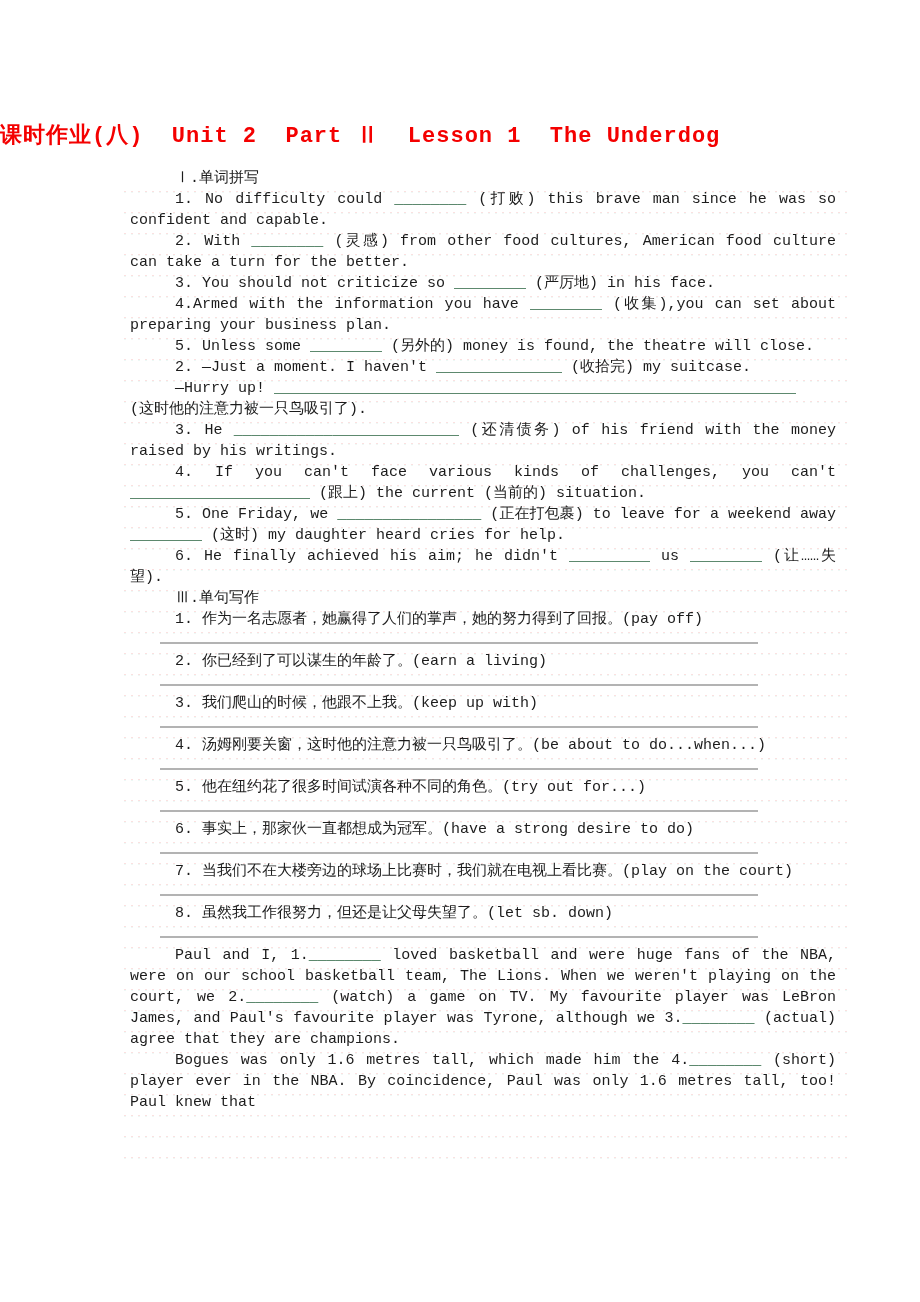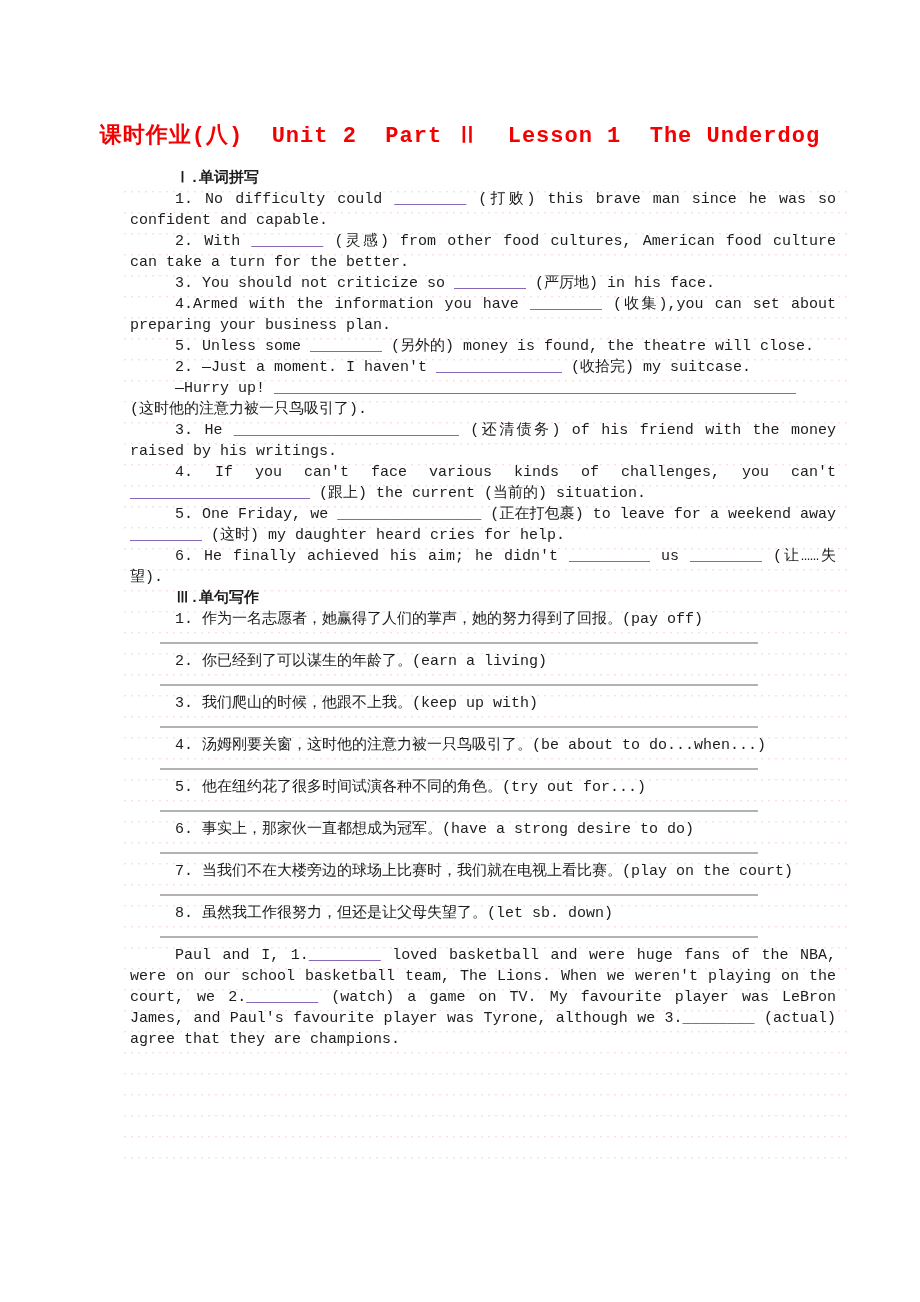--- a/index.html
+++ b/index.html
@@ -13,31 +13,31 @@
     pointer-events:none;opacity:.55;
     background:
       repeating-linear-gradient(to bottom, transparent 0 19px, rgba(242,152,152,.55) 19px 20px, transparent 20px 21px),
       repeating-linear-gradient(to bottom, transparent 0 20px, rgba(150,215,195,.30) 20px 21px);
     -webkit-mask-image:repeating-linear-gradient(to right,#000 0 2px,transparent 2px 7px);
     mask-image:repeating-linear-gradient(to right,#000 0 2px,transparent 2px 7px);
     border-right:1px dotted rgba(242,152,152,.6);
   }
   .title{
     position:absolute;top:120px;left:0;width:920px;margin:0;
-    text-align:center;font-size:22px;font-weight:bold;
+    text-align:left;font-size:22px;font-weight:bold;
     white-space:pre;letter-spacing:1px;
   }
   .content{
     position:absolute;left:130px;top:168px;width:706px;
     font-size:15px;line-height:21px;color:#1c1c1c;text-align:justify;
   }
-  .heading{margin:0;padding-left:45px;text-align:left;font-weight:bold;font-size:15px;}
+  .heading{margin:0;padding-left:45px;text-align:left;font-weight:normal;font-size:15px;}
   p.q{margin:0;text-indent:45px;}
   p.cont{margin:0;text-indent:0;}
-  .blank{color:#4c1d95;letter-spacing:0;}
+  .blank{color:#14532d;letter-spacing:0;}
   .answer-line{
     height:0;border-bottom:2px solid #b3b3b3;
     margin:12px 78px 7px 30px;
   }
 </style>
 </head>
 <body>
 
 <div class="page">
   <div class="ruling"></div>
@@ -88,16 +88,17 @@
 
       <p class="q">7. 当我们不在大楼旁边的球场上比赛时，我们就在电视上看比赛。(play on the court)</p>
       <div class="answer-line"></div>
 
       <p class="q">8. 虽然我工作很努力，但还是让父母失望了。(let sb. down)</p>
       <div class="answer-line"></div>
     </div>
 
     <div class="section">
       <p class="q">Paul and I, 1.<span class="blank">________</span> loved basketball and were huge fans of the NBA, were on our school basketball team, The Lions. When we weren't playing on the court, we 2.<span class="blank">________</span> (watch) a game on TV. My favourite player was LeBron James, and Paul's favourite player was Tyrone, although we 3.<span class="blank">________</span> (actual) agree that they are champions.</p>
+      <p class="q">Bogues was only 1.6 metres tall, which made him the 4.<span class="blank">________</span> (short) player ever in the NBA. By coincidence, Paul was only 1.6 metres tall, too! Paul knew that</p>
     </div>
 
   </div>
 </div>
 
 </body></html>

